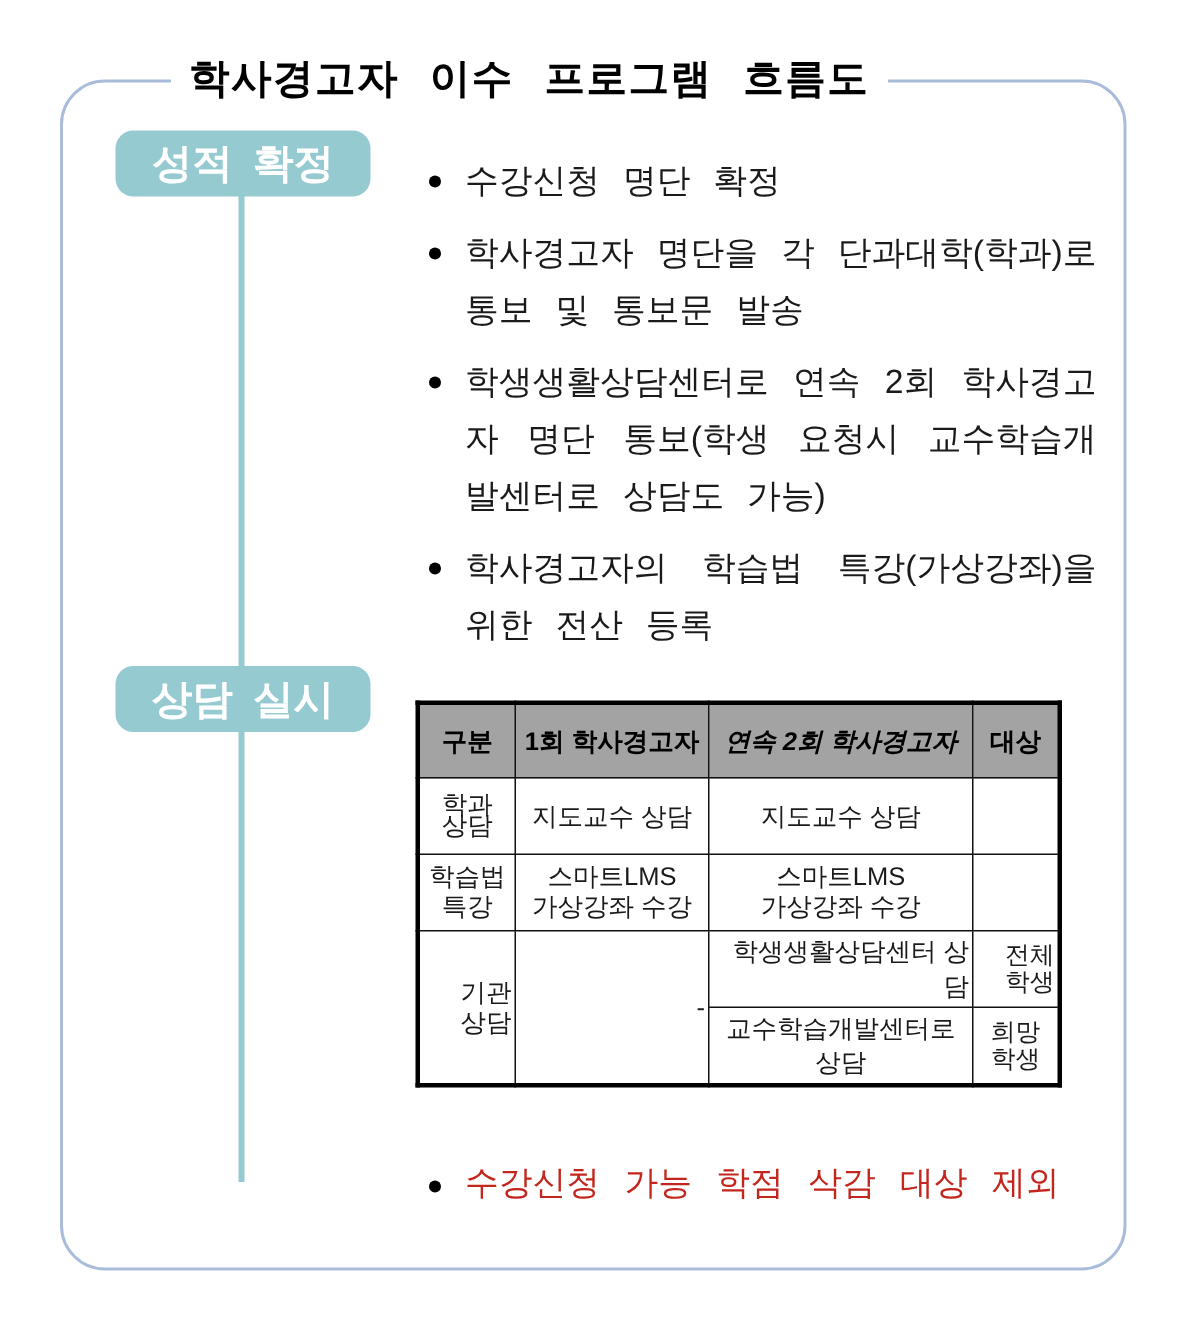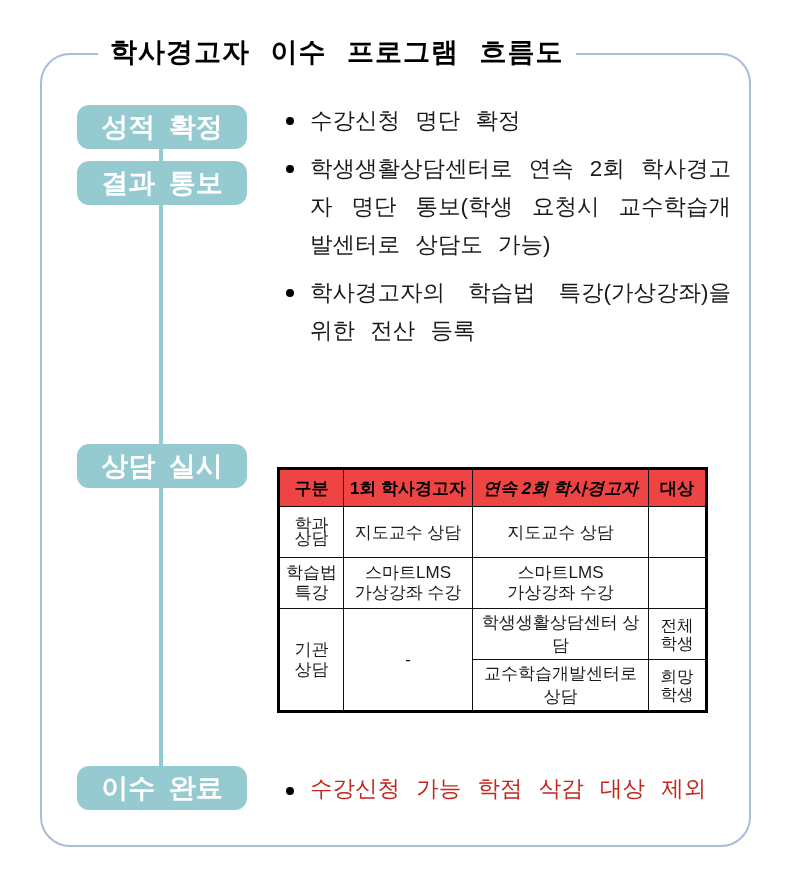--- a/index.html
+++ b/index.html
@@ -19,21 +19,21 @@
   .frame {
     position: absolute;
     left: 40px; top: 53px;
     width: 711px; height: 794px;
     border: 2px solid #a9bcd9;
     border-radius: 30px;
   }
   
   .title {
     position: absolute;
-    left: 98px; top: 34px;
+    left: 114px; top: 34px;
     background: #ffffff;
     padding: 0 12px;
     font-size: 27px;
     font-weight: bold;
     letter-spacing: 1px;
     word-spacing: 12px;
     color: #000;
     z-index: 3;
     white-space: nowrap;
   }
@@ -55,21 +55,21 @@
     color: #ffffff;
     font-size: 27px;
     font-weight: bold;
     word-spacing: 6px;
     display: flex;
     align-items: center;
     justify-content: center;
     z-index: 2;
     white-space: nowrap;
   }
-  .step-1 { top: 105px; }
+  .step-1 { top: 87px; }
   .step-2 { top: 161px; }
   .step-3 { top: 444px; }
   .step-4 { top: 766px; }
 
   
   .notes {
     position: absolute;
     left: 283px; top: 102px;
     width: 448px;
     list-style: none;
@@ -108,33 +108,33 @@
     table-layout: fixed;
   }
   th, td {
     border: 1.5px solid #111;
     text-align: center;
     vertical-align: middle;
     padding: 2px 2px;
     color: #1a1a1a;
   }
   th {
-    background: #ef4444;
+    background: #a3a3a3;
     font-weight: bold;
-    height: 38px;
+    height: 50px;
     font-size: 17px;
     color: #000;
   }
   .col-cat   { width: 65px; }
   .col-first { width: 129px; }
   .col-second{ width: 176px; font-style: italic; }
   .col-target{ width: 58px; }
   .row-1 td { height: 51px; }
   .row-2 td { height: 51px; }
-  .row-3 td { height: 45px; }
+  .row-3 td { height: 45px; text-align: right; }
   .row-4 td { height: 52px; }
   .line { display: block; }
   .tight .line { line-height: 0.8; }
   .twoline .line { line-height: 1.15; }
   .target-cell { font-size: 16.5px; }
   .target-cell .line { line-height: 1.1; }
 
   
   .completion {
     position: absolute;
@@ -152,26 +152,25 @@
 
 <div class="canvas">
 
   <div class="frame"></div>
 
   <div class="title">학사경고자 이수 프로그램 흐름도</div>
 
   <div class="connector"></div>
 
   <div class="step step-1">성적 확정</div>
-  <div class="step step-2">결과 통보</div>
   <div class="step step-3">상담 실시</div>
-  <div class="step step-4">이수 완료</div>
 
   <ul class="notes">
     <li><span class="dot"></span><span>수강신청 명단 확정</span></li>
+    <li><span class="dot"></span><span>학사경고자 명단을 각 단과대학(학과)로 통보 및 통보문 발송</span></li>
     <li><span class="dot"></span><span>학생생활상담센터로 연속 2회 학사경고자 명단 통보(학생 요청시 교수학습개발센터로 상담도 가능)</span></li>
     <li><span class="dot"></span><span>학사경고자의 학습법 특강(가상강좌)을 위한 전산 등록</span></li>
   </ul>
 
   <div class="table-wrap">
     <table>
       <thead>
         <tr>
           <th class="col-cat">구분</th>
           <th class="col-first">1회 학사경고자</th>

